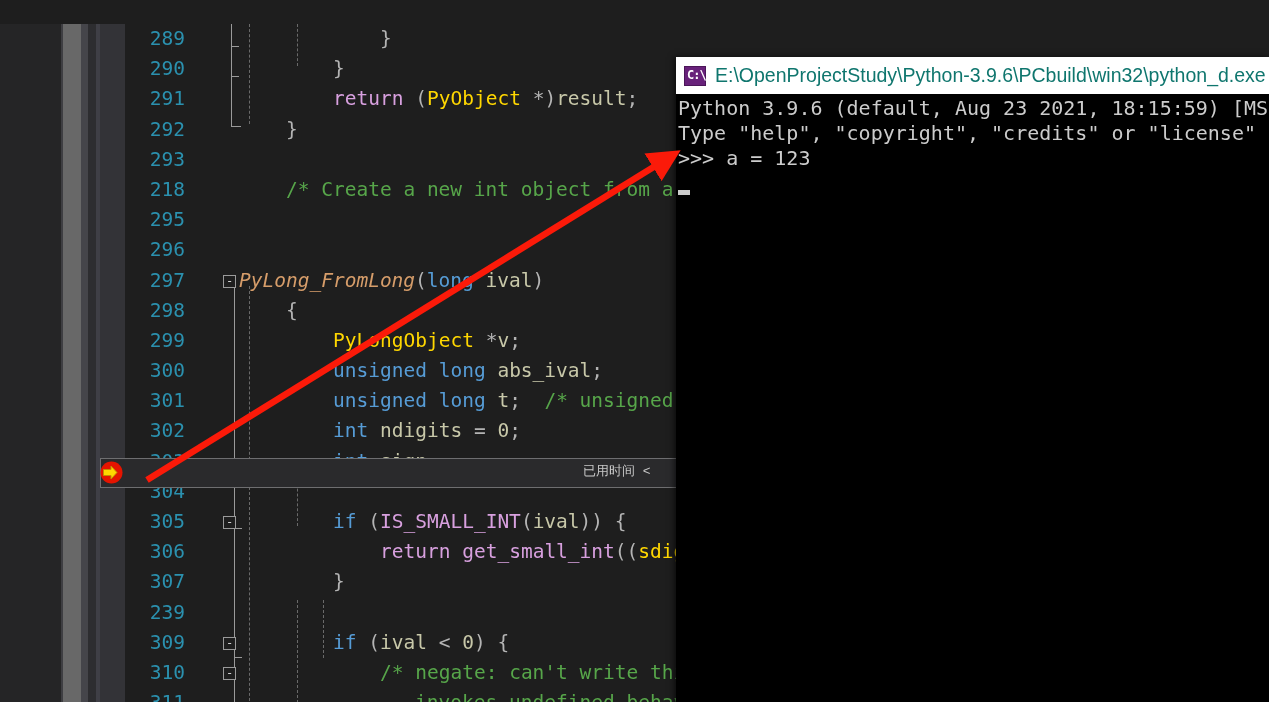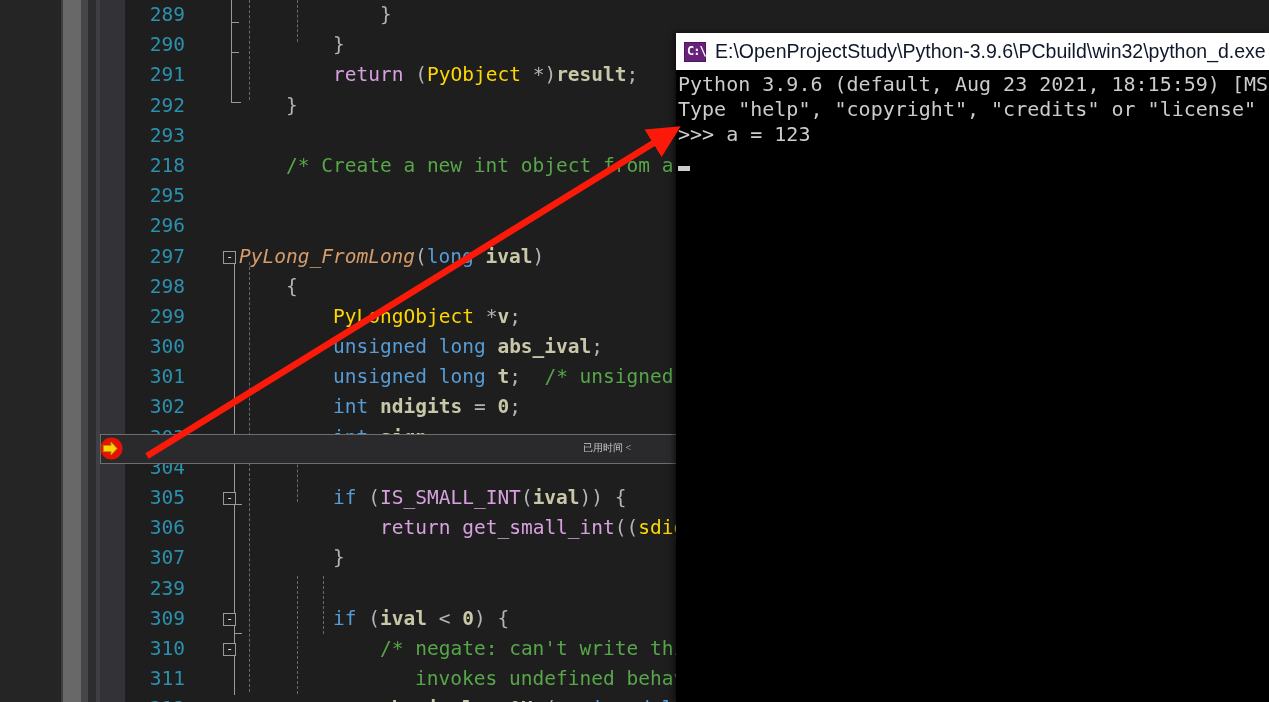--- a/index.html
+++ b/index.html
@@ -3,21 +3,21 @@
 <meta charset="utf-8">
 <style>
   * { box-sizing: border-box; }
   html, body {
     margin: 0; padding: 0;
     width: 1269px; height: 702px;
     overflow: hidden;
     background: #1e1e1e;
     font-family: "DejaVu Sans Mono", monospace;
   }
-  #root { position: relative; width: 1269px; height: 568px; background: #1e1e1e; }
+  #root { position: relative; width: 1269px; height: 568px; background: #1e1e1e; margin-top: 24px; }
 
   
   .stripe { position: absolute; top: 0; height: 702px; }
   #stripe-outer-bg { left: 0;   width: 61px;  background: #252526; }
   #stripe-scroll-track { left: 61px; width: 2px; background: #3e3e42; }
   #stripe-scroll-thumb { left: 63px; width: 18px; background: #686868; }
   #stripe-gap-a { left: 81px; width: 7px;  background: #45454a; }
   #stripe-gap-b { left: 88px; width: 8px;  background: #2d2d30; }
   #stripe-gap-c { left: 96px; width: 4px;  background: #3f3f46; }
   #stripe-gutter { left: 100px; width: 25px; background: #333337; }
@@ -61,38 +61,38 @@
   .vguide { position: absolute; width: 0; border-left: 1px dashed #6a6a6a; }
   .vbrace { position: absolute; width: 0; border-left: 1px solid #9a9a9a; }
   .hbrace { position: absolute; height: 0; border-top: 1px solid #9a9a9a; }
 
   
   .kw   { color: #569cd6; }   
   .kw2  { color: #d8a0df; }   
   .typ  { color: #ffd700; }   
   .fn   { color: #d69d6a; font-style: italic; }   
   .com  { color: #57a64a; }   
-  .var  { color: #c8c8a9; font-weight: bold; }   
+  .var  { color: #c8c8a9; }   
   .pun  { color: #b4b4b4; }
 
   
   #cur-stmt-box {
     position: absolute;
     left: 100px; top: 434px;
     width: 1023px; height: 30px;
     border: 1px solid #6e6e70;
     background: #2a2a2c;
     pointer-events: none;
   }
   #perftip {
     position: absolute;
     left: 583px; top: 438px;
     color: #c8c8c8;
-    font-family: Liberation Serif, serif;
-    font-size: 10px;
+    font-family: Liberation Mono, monospace;
+    font-size: 13px;
     line-height: 20px;
     white-space: nowrap;
   }
 
   
   #bp-glyph {
     position: absolute; left: 100px; top: 437px;
     width: 23px; height: 23px;
   }
 
@@ -120,21 +120,21 @@
   }
   #console-icon span {
     position: absolute; left: 2px; top: 1px;
     color: #fff;
     font-family: "DejaVu Sans Mono", monospace;
     font-size: 12px; font-weight: bold;
     letter-spacing: -1px;
   }
   #console-title {
     margin-left: 9px;
-    color: #0f172a;
+    color: #0f766e;
     font-family: "Liberation Sans", sans-serif;
     font-size: 19.5px;
     white-space: nowrap;
     overflow: hidden;
   }
   #console-body {
     position: relative;
     background: #000;
     height: 632px;
     padding: 2px 0 0 0;

